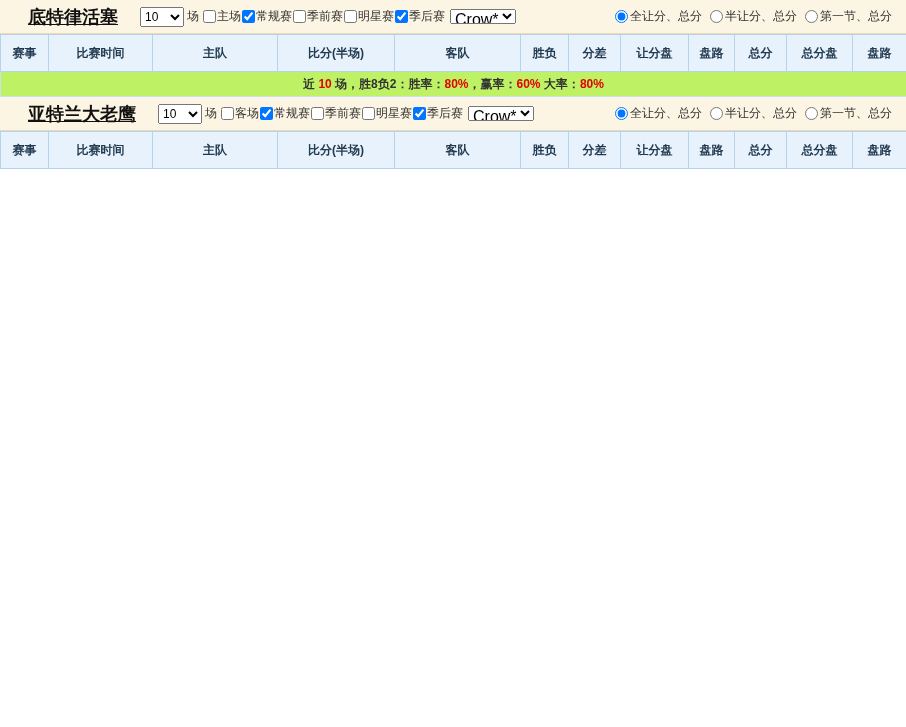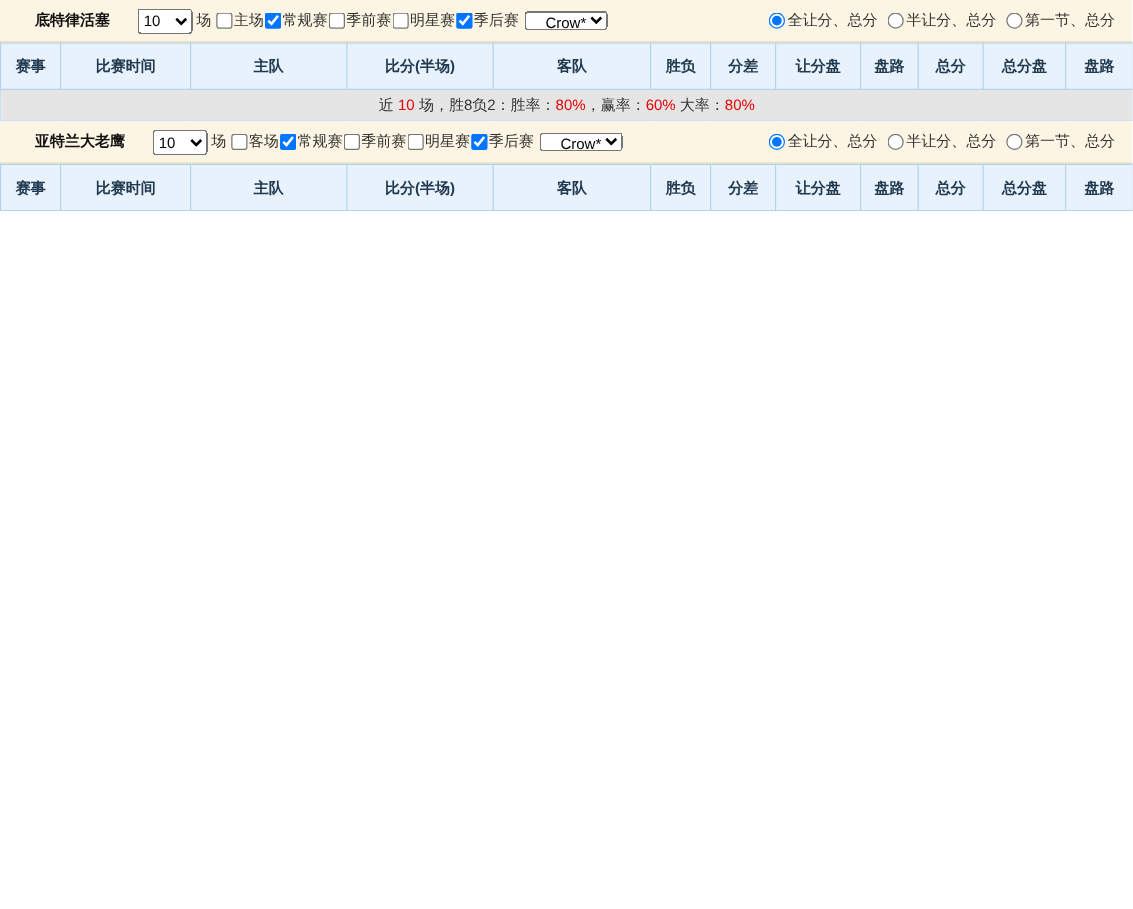--- a/index.html
+++ b/index.html
@@ -30,23 +30,23 @@
 
   
   .filterbar {
     height:34px;
     background:#fdf5e3;
     border-bottom:1px solid #ead9b5;
     display:flex; align-items:center;
     padding:0 14px 0 0;
     white-space:nowrap;
   }
-  .team-name { font-weight:bold; font-size:12px; color:#111; margin:0 22px 0 28px; }
+  .team-name { font-weight:bold; font-size:18px; color:#111; margin:0 22px 0 28px;text-decoration:underline; }
   .count-select { width:44px; height:20px; font-size:12px; margin-right:3px; }
-  .crow-select  { width:66px; height:15px; font-size:12px; margin-left:4px;text-align:right; }
+  .crow-select  { width:66px; height:15px; font-size:16px; margin-left:4px; }
   .suffix-label { margin-right:4px; color:#333; }
   .cb-item { display:inline-flex; align-items:center; margin-right:1px; cursor:pointer; }
   .cb-item input { width:13px; height:13px; margin:0 1px 0 0; }
   .spacer { flex:1; }
   .radio-item { display:inline-flex; align-items:center; margin-left:8px; cursor:pointer; }
   .radio-item input { width:13px; height:13px; margin:0 2px 0 0; }
 
   
   table { width:906px; border-collapse:collapse; table-layout:fixed; }
   th {
@@ -56,21 +56,21 @@
     text-align:center;
   }
   td {
     border:1px solid #c9e0f2;
     height:28px;
     text-align:center;
     font-size:12px; color:#333;
     overflow:hidden;
   }
 
-  .summary-cell { height:25px; background:#e5e5e5; color:#333; }
+  .summary-cell { height:25px; background:#bef264; color:#333;font-weight:bold; }
   .seg-red { color:#e60000; }
 </style>
 </head>
 <body>
 
 <div class="dialog">
 
 
   <section>
     <div class="filterbar">

